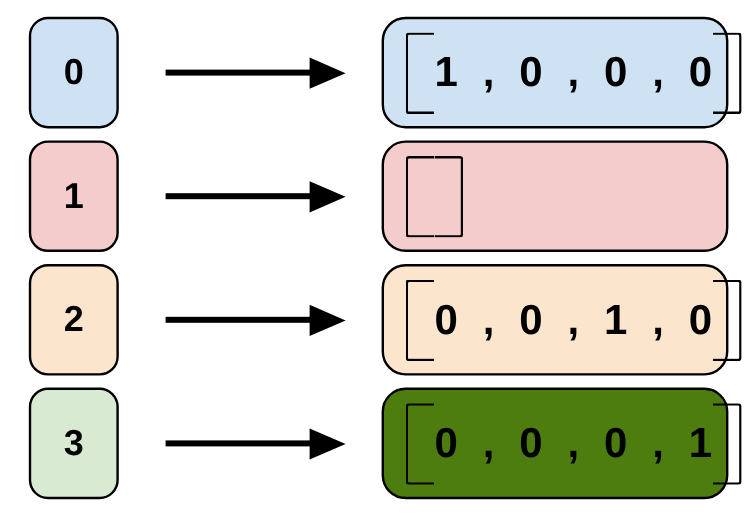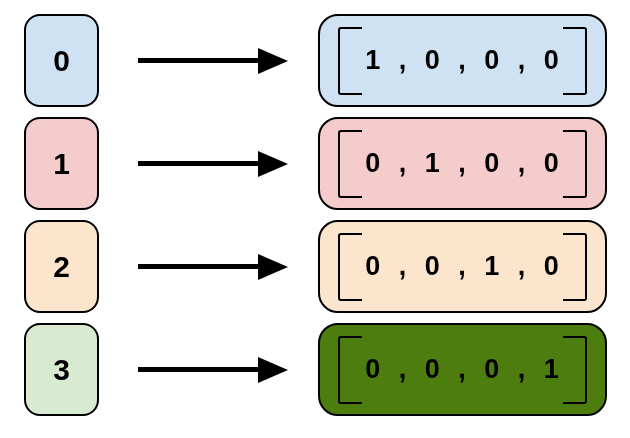--- a/index.html
+++ b/index.html
@@ -91,21 +91,21 @@
   .bracket.right {
     border-right: 2.5px solid #000000;
     border-top: 2.5px solid #000000;
     border-bottom: 2.5px solid #000000;
     border-top-right-radius: 3px;
     border-bottom-right-radius: 3px;
   }
   .vector-text {
     flex: 1 1 auto;
     text-align: center;
-    font-size: 27px;
+    font-size: 35px;
     font-weight: bold;
     color: #000000;
     word-spacing: 9px;
     letter-spacing: 1px;
     white-space: nowrap;
   }
 </style>
 </head>
 <body>
 
@@ -130,21 +130,20 @@
     <div class="row">
       <div class="chip" style="background-color: rgb(244, 204, 204);">
         <span>1</span>
       </div>
       <div class="arrow">
         <div class="shaft"></div>
         <div class="head"></div>
       </div>
       <div class="vector-box" style="background-color: rgb(244, 204, 204);">
         <div class="bracket left"></div>
-        <div class="vector-text">0 , 1 , 0 , 0</div>
         <div class="bracket right"></div>
       </div>
     </div>
 
     <div class="row">
       <div class="chip" style="background-color: rgb(252, 229, 205);">
         <span>2</span>
       </div>
       <div class="arrow">
         <div class="shaft"></div>

